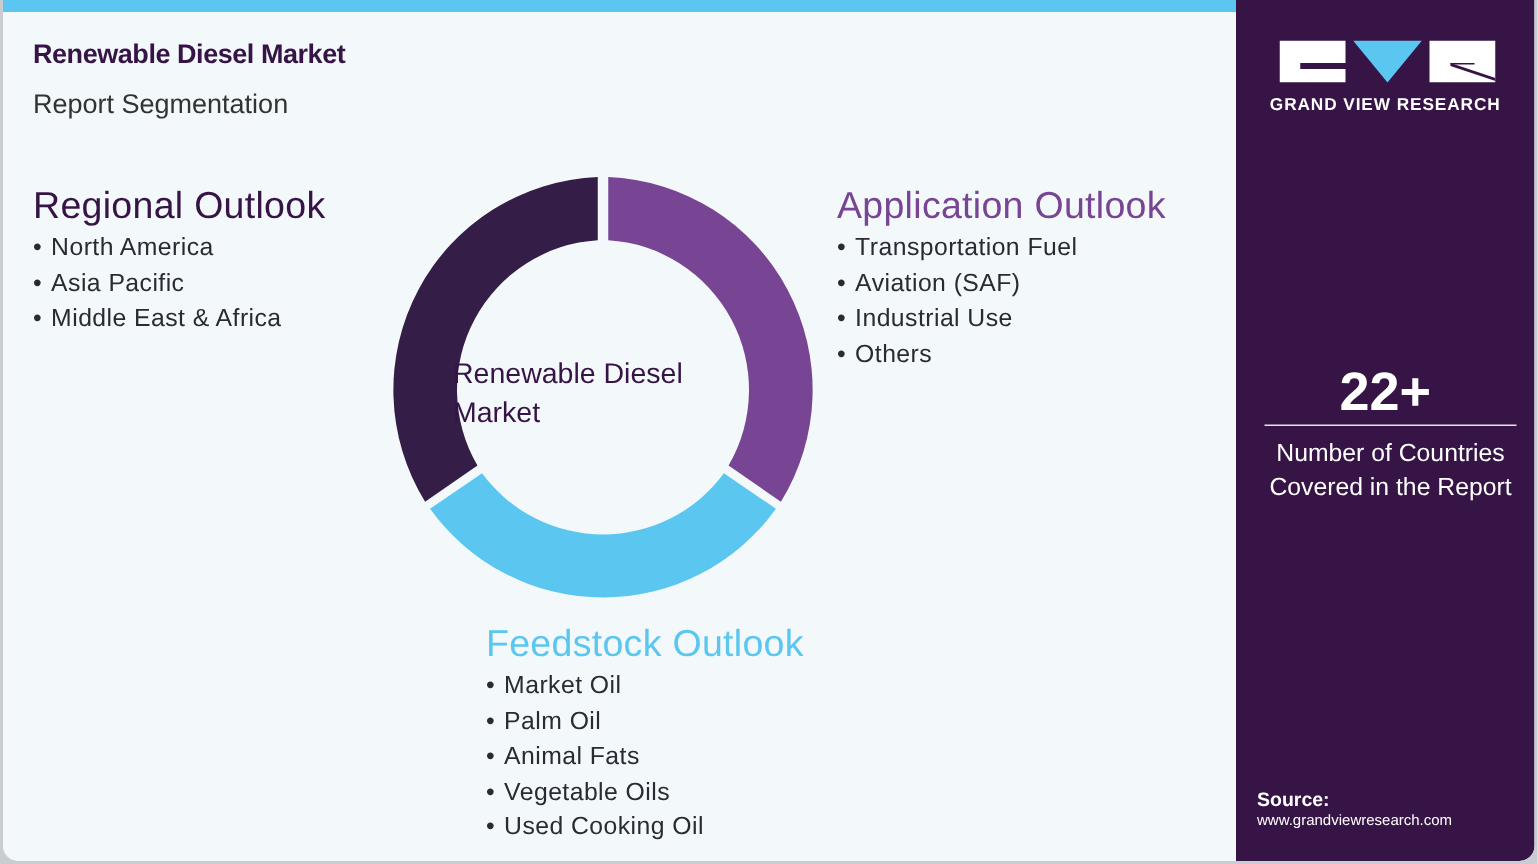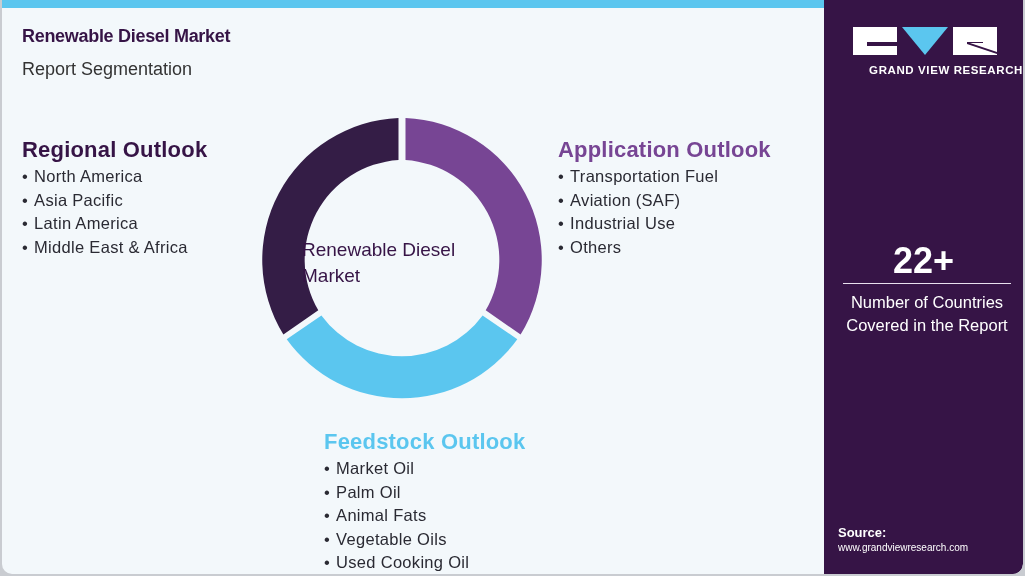--- a/index.html
+++ b/index.html
@@ -3,55 +3,54 @@
   <meta charset="utf-8">
   <style>
     html, body { margin:0; padding:0; }
     body { width:1025px; height:576px; background:#c9ccd1; position:relative; overflow:hidden; font-family:"Liberation Sans", sans-serif; }
     .card { position:absolute; left:2px; top:0; width:1021px; height:574px; background:#f3f8fb; border-radius:0 0 10px 10px; overflow:hidden; }
     .topbar { position:absolute; left:0; top:0; width:822px; height:8px; background:#5bc6ef; }
     .right { position:absolute; left:822px; top:0; width:199px; height:574px; background:#361446; border-radius:0 0 10px 0; }
     .title { position:absolute; left:20px; top:26px; font-weight:bold; font-size:18px; color:#361446; letter-spacing:-0.3px; }
     .subtitle { position:absolute; left:20px; top:59px; font-size:18px; color:#333; }
     .section { position:absolute; }
-    .section h3 { margin:14px 0 2px 0; font-size:22px; font-weight:bold; letter-spacing:0.2px; }
+    .section h3 { margin:0 0 2px 0; font-size:25px; font-weight:normal; letter-spacing:0.2px; }
     .section ul { margin:0; padding:0; list-style:none; }
     .section li { font-size:16.5px; color:#2a2a33; line-height:23.6px; letter-spacing:0.3px; }
     .section li::before { content:"\2022"; margin-right:6px; }
     .regional { left:20px; top:123px; }
     .regional h3 { color:#361446; }
     .application { left:556px; top:123px; }
     .application h3 { color:#774594; }
     .feedstock { left:322px; top:415px; }
     .feedstock h3 { color:#5bc6ef; }
     .donut { position:absolute; left:258px; top:118px; }
     .center-label { position:absolute; left:300px; top:237px; width:200px; font-size:19px; color:#361446; line-height:26px; }
     .logo { position:absolute; left:851px; top:27px; }
-    .logo-text { position:absolute; left:822px; top:64px; width:199px; text-align:right; color:#fff; font-size:11.5px; font-weight:bold; letter-spacing:0.6px; }
+    .logo-text { position:absolute; left:822px; top:64px; width:199px; text-align:center; color:#fff; font-size:11.5px; font-weight:bold; letter-spacing:0.6px; }
     .stat-num { position:absolute; left:822px; top:240px; width:199px; text-align:center; color:#fff; font-size:36px; font-weight:bold; }
     .stat-rule { position:absolute; left:841px; top:283px; width:168px; height:1px; background:#e8e0ee; }
     .stat-label { position:absolute; left:822px; top:291px; width:206px; text-align:center; color:#fff; font-size:16.5px; line-height:23px; }
     .source-label { position:absolute; left:836px; top:525px; color:#fff; font-size:13px; font-weight:bold; }
     .source-url { position:absolute; left:836px; top:542px; color:#fff; font-size:10px; }
   </style>
 </head>
 <body>
 
 <div class="card">
   <div class="topbar"></div>
 
   <div class="title">Renewable Diesel Market</div>
   <div class="subtitle">Report Segmentation</div>
 
   <div class="section regional">
     <h3>Regional Outlook</h3>
     <ul>
       <li>North America</li>
       <li>Asia Pacific</li>
-      <li>Latin America</li>
       <li>Middle East &amp; Africa</li>
     </ul>
   </div>
 
   <svg class="donut" width="286" height="286" viewBox="0 0 286 286">
 
     <path d="M145.5 0.05 A142 142 0 0 1 260.6 216.5 L225.7 192.3 A100 100 0 0 0 145.5 42.1 Z" fill="#774594"></path>
     <path d="M257.3 221.2 A142 142 0 0 1 26.7 221.2 L61.4 197.5 A100 100 0 0 0 222.6 197.5 Z" fill="#5bc6ef"></path>
     <path d="M23.4 216.5 A142 142 0 0 1 138.5 0.05 L138.5 42.1 A100 100 0 0 0 58.3 192.3 Z" fill="#341d46"></path>
   </svg>

